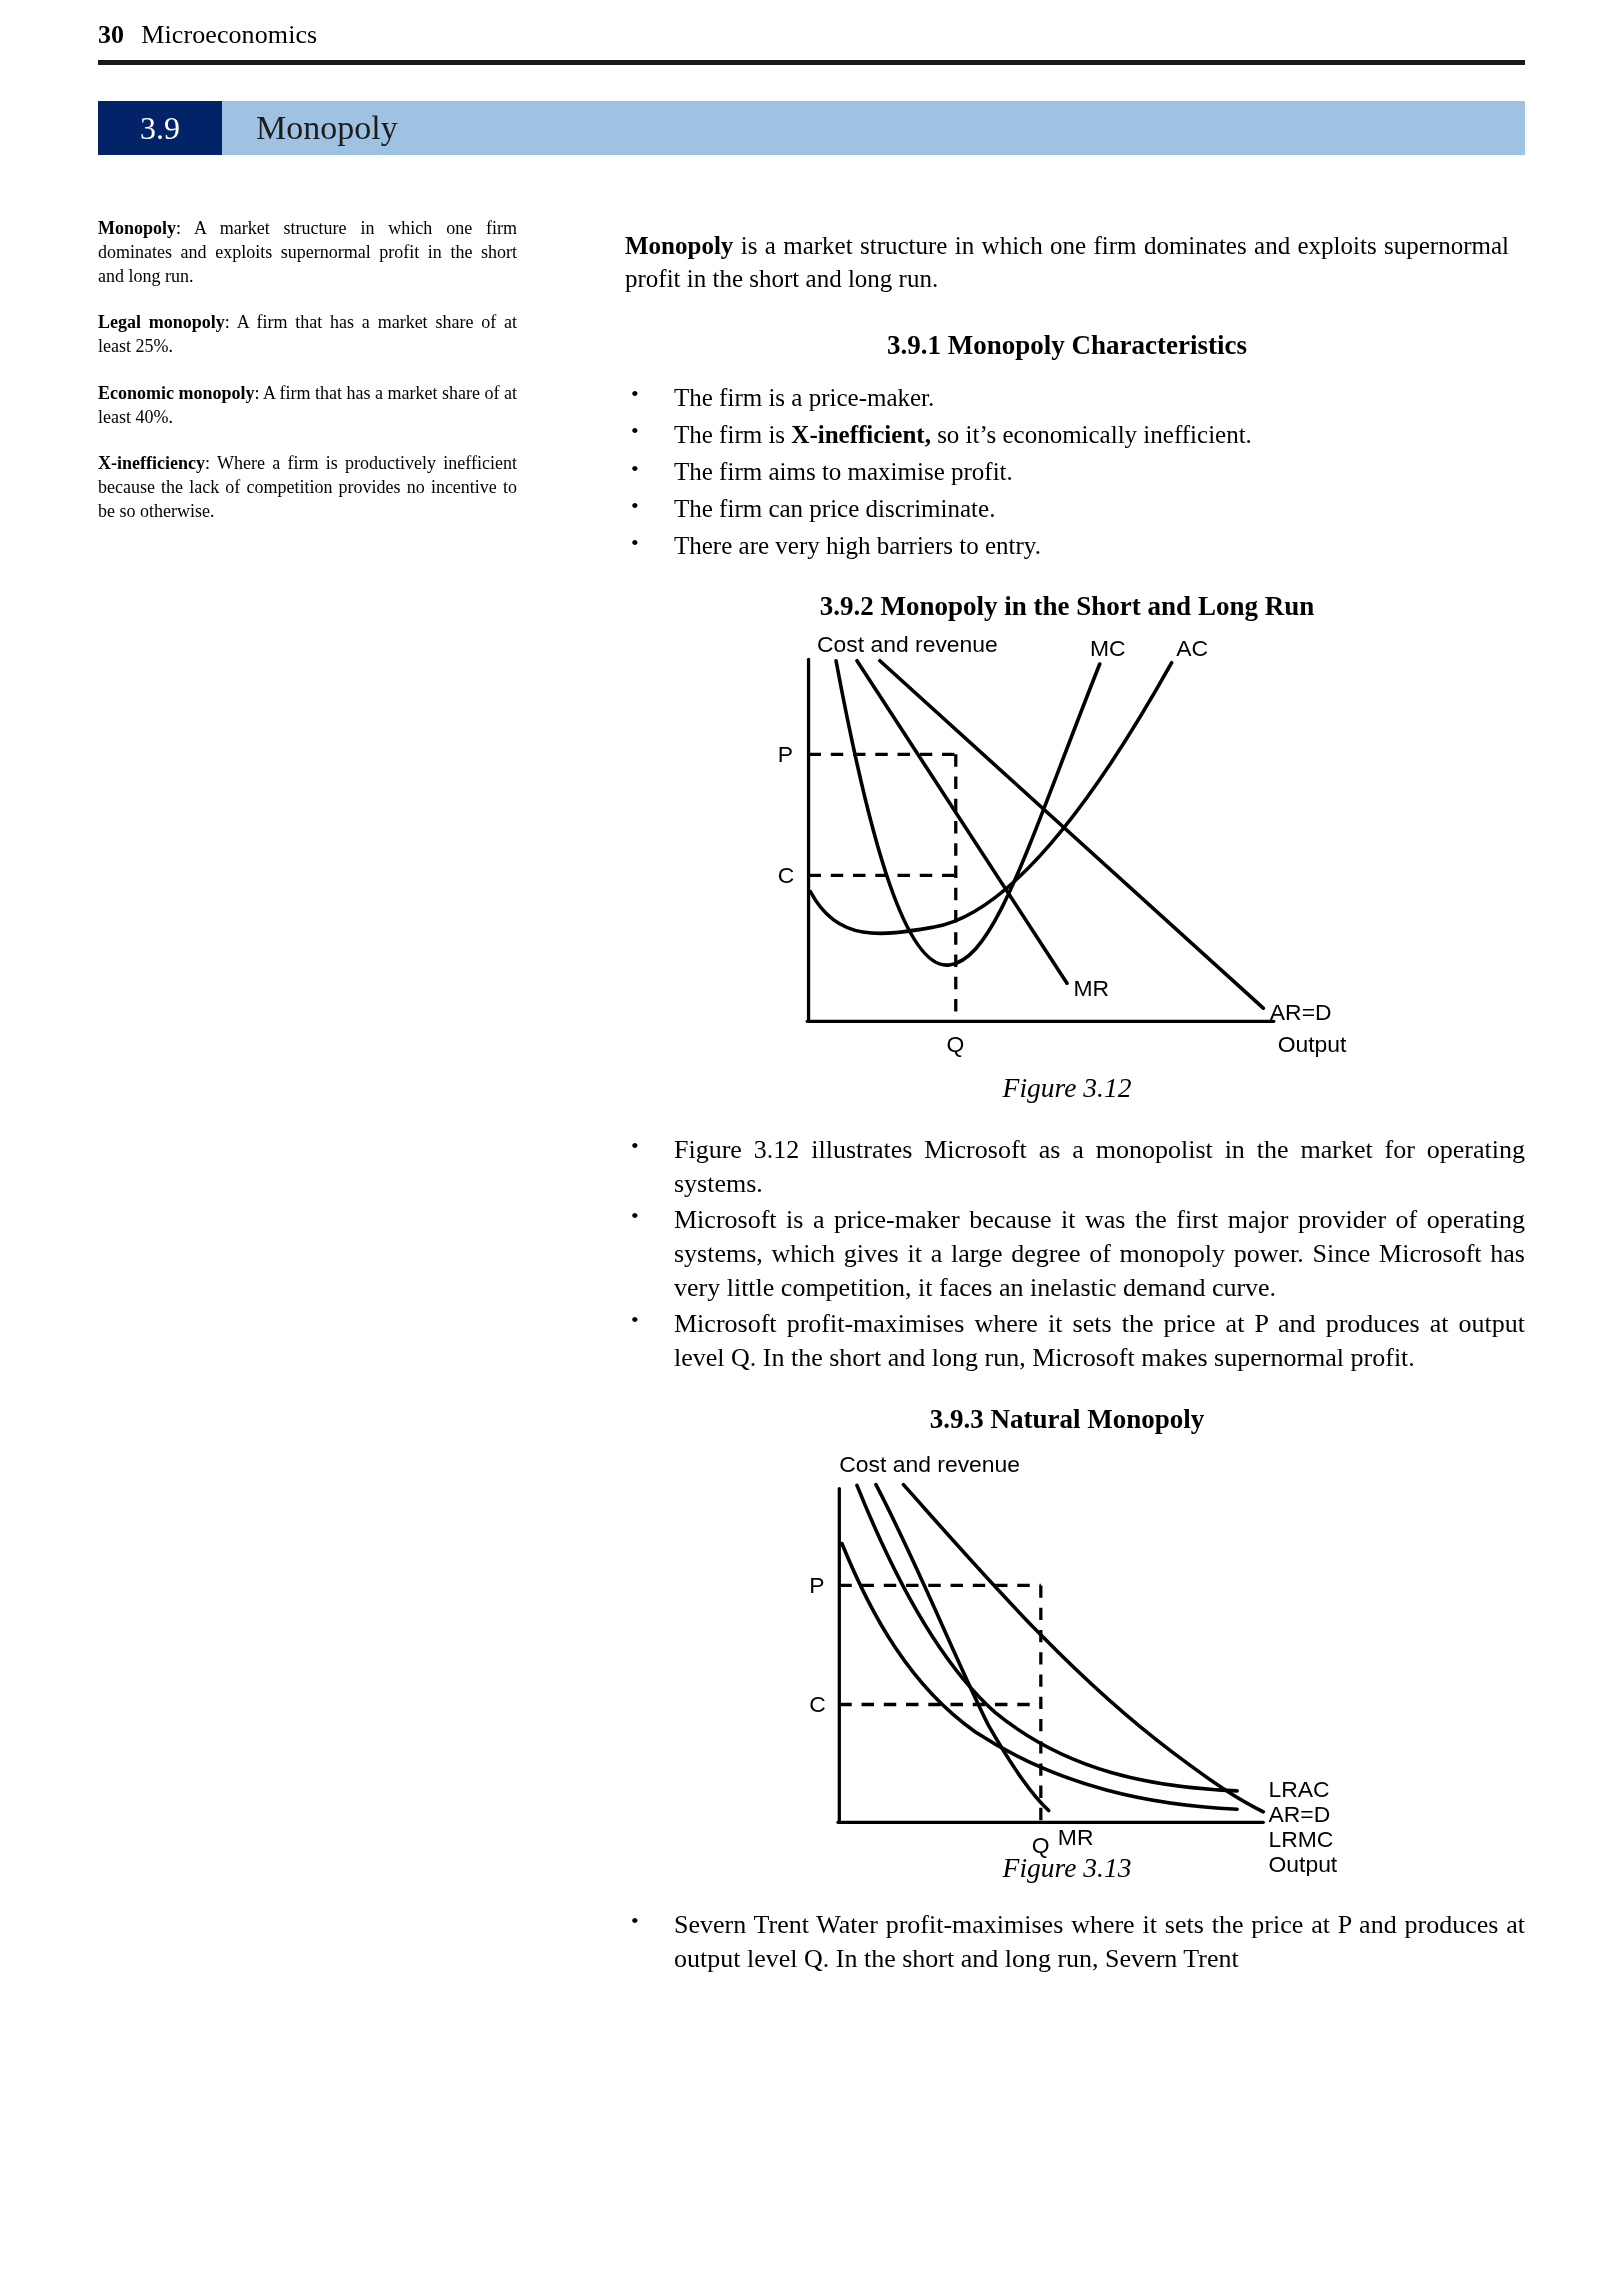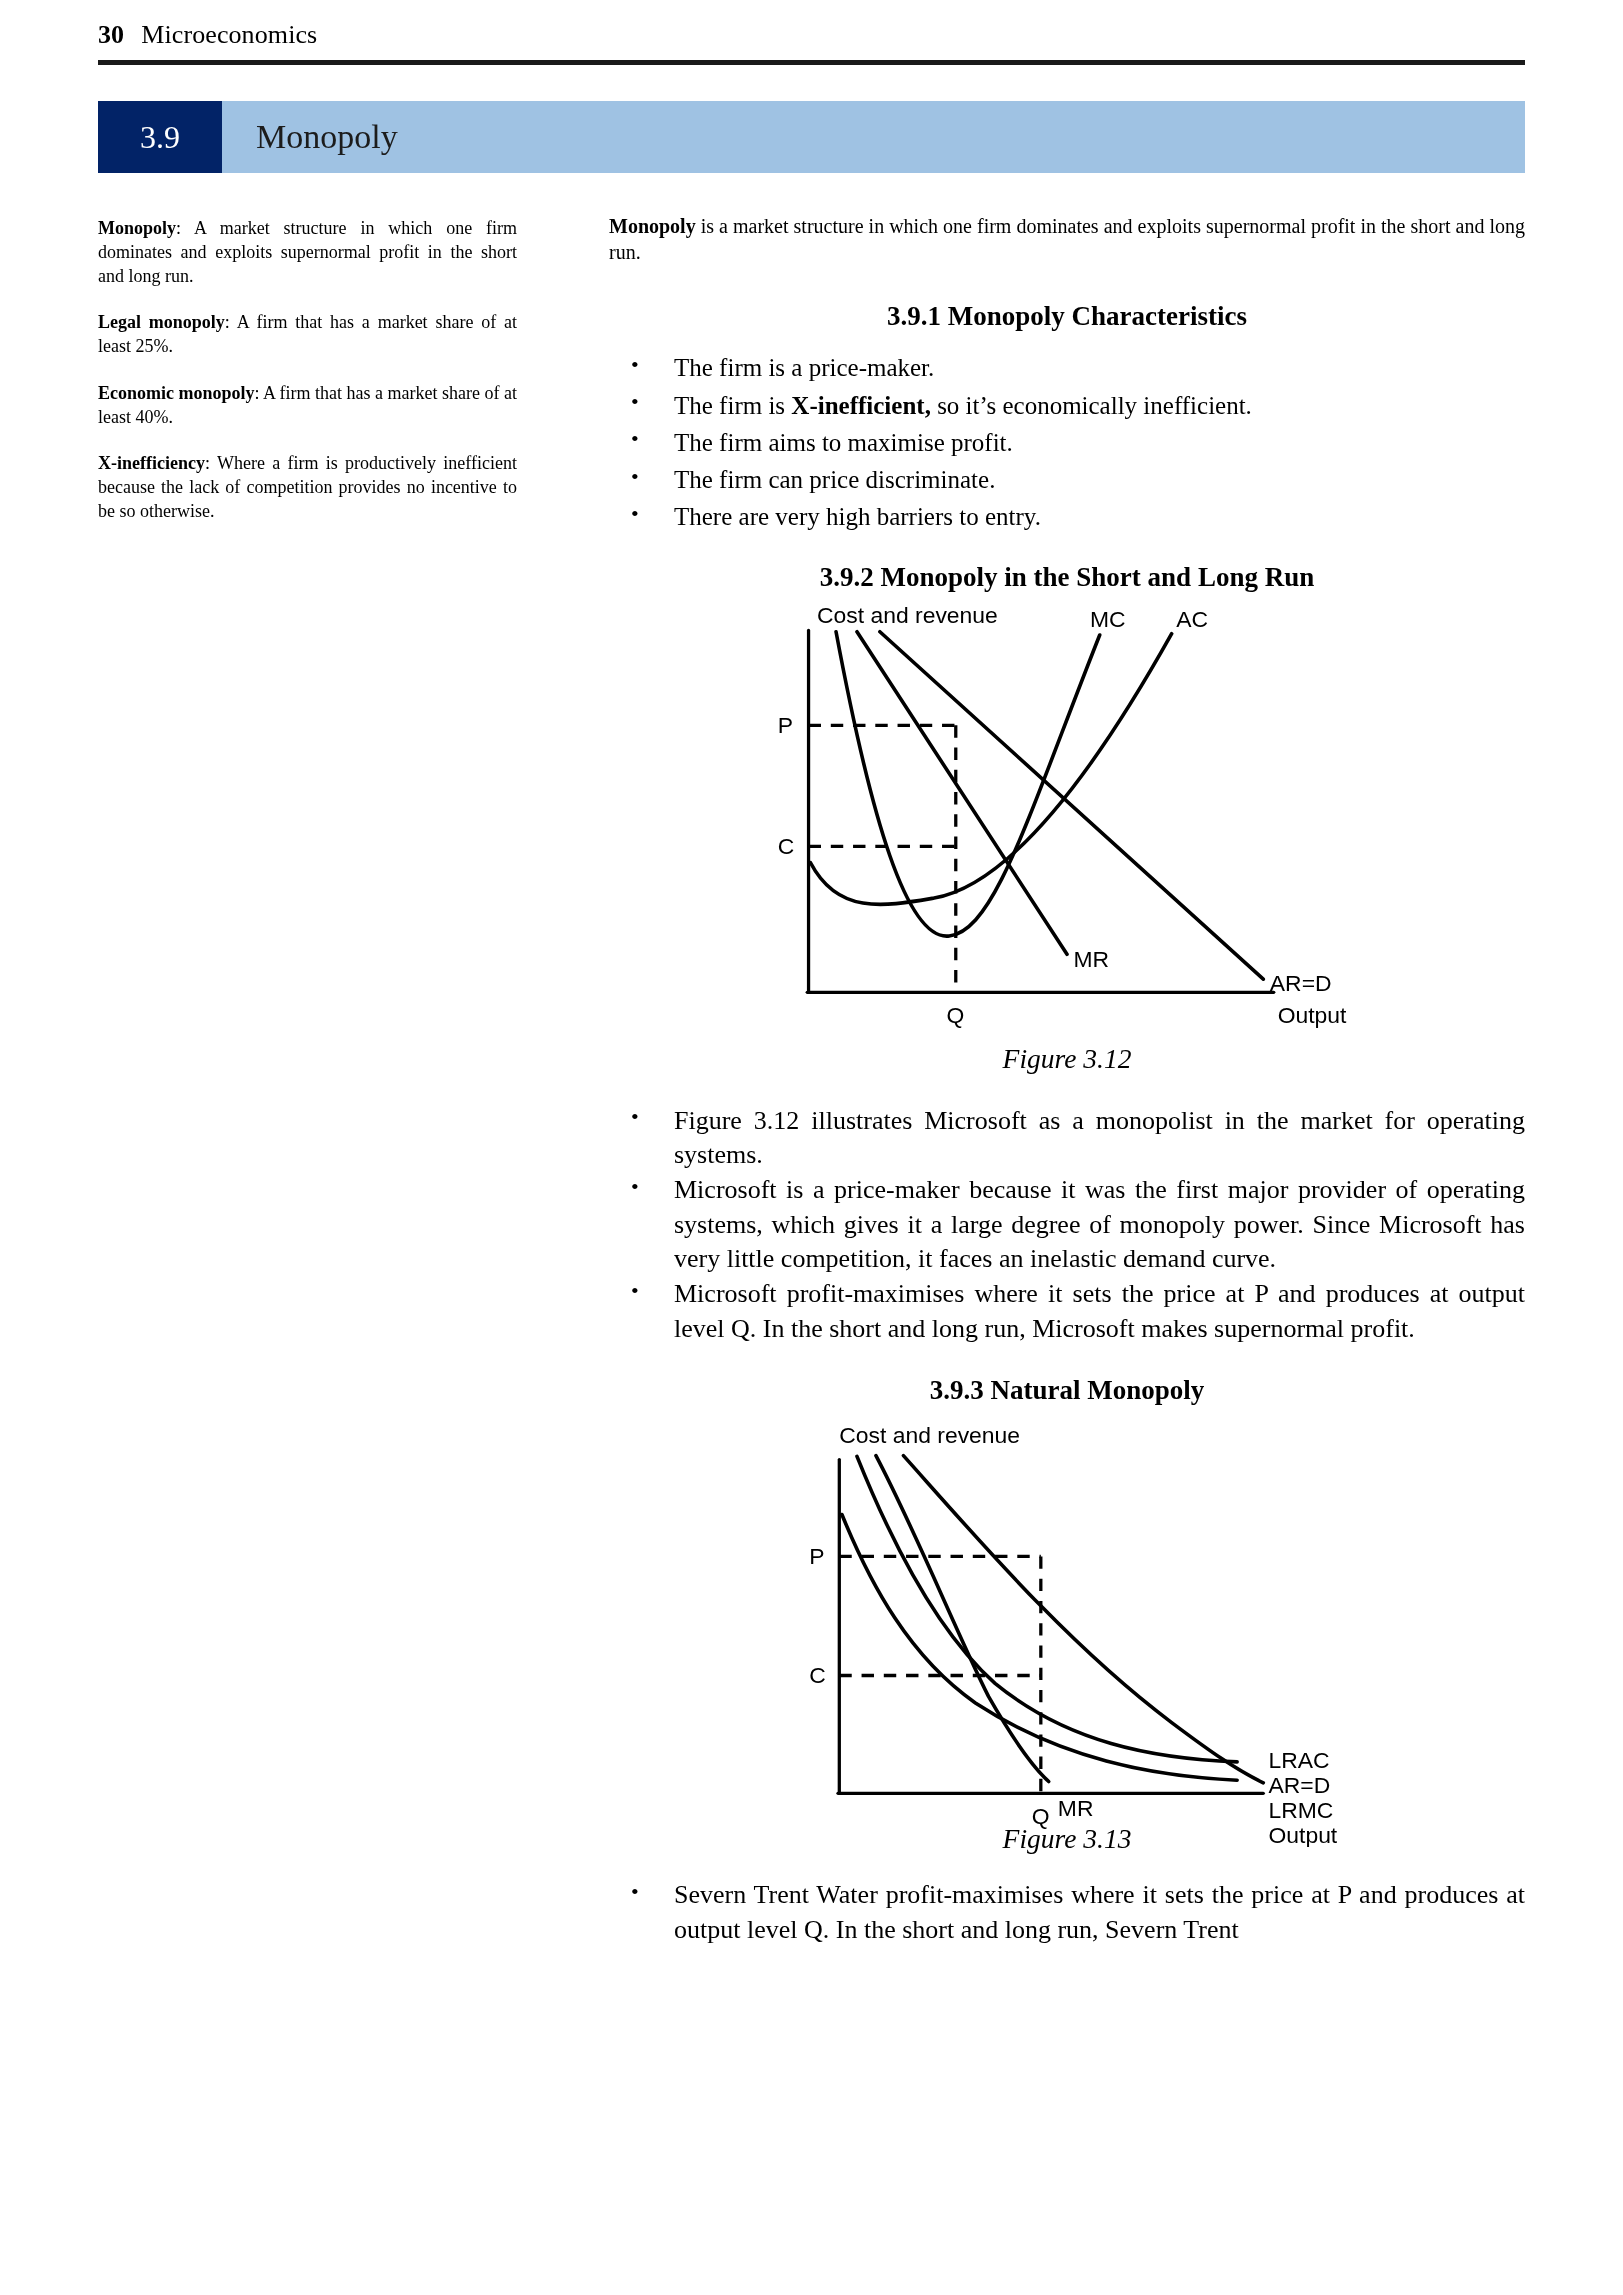--- a/index.html
+++ b/index.html
@@ -7,40 +7,40 @@
        font-family:"Liberation Serif","DejaVu Serif",serif;color:#000;
        -webkit-font-smoothing:antialiased;}
   .page{position:absolute;inset:0;}
 
   
   .runhead{position:absolute;left:98px;top:20px;font-size:26px;letter-spacing:0.1px;}
   .runhead .pg{font-weight:700;margin-right:17px;}
   .headrule{position:absolute;left:98px;top:60px;width:1427px;height:4.6px;background:#1a1a1a;}
 
   
-  .banner{position:absolute;left:98px;top:101px;width:1427px;height:72px;
+  .banner{position:absolute;left:98px;top:101px;width:1427px;height:54px;
           background:#9fc2e3;display:flex;align-items:stretch;}
   .banner .num{width:124px;background:#022367;color:#fff;display:flex;
                align-items:center;justify-content:center;font-size:32px;
                font-family:"Liberation Serif","DejaVu Serif",serif;}
   .banner .ttl{display:flex;align-items:center;padding-left:34px;font-size:34px;color:#1c1c1c;}
 
   
   .sidebar{position:absolute;left:98px;top:216px;width:419px;
            font-size:18px;line-height:1.34;text-align:justify;}
   .sidebar p{margin:0 0 22px 0;}
   .sidebar b{font-weight:700;}
 
   .sidebar2{position:absolute;left:98px;top:2034px;width:419px;
             font-size:18px;line-height:1.34;text-align:justify;}
   .sidebar2 p{margin:0;}
   .sidebar2 b{font-weight:700;}
 
   .main{position:absolute;left:609px;top:213px;width:916px;}
-  .lede{font-size:20px;line-height:1.32;text-align:justify;margin:0;}
+  .lede{font-size:25px;line-height:1.32;text-align:justify;margin:16px;}
   .lede b{font-weight:700;}
 
   h3.sub{font-size:27px;font-weight:700;text-align:center;margin:35px 0 0 0;}
 
   ul.b{list-style:none;margin:19.6px 0 0 0;padding:0;}
   ul.b li{position:relative;padding-left:65px;font-size:25px;line-height:1.33;
           margin-bottom:3.9px;text-align:left;}
   ul.b li:before{content:"\2022";position:absolute;left:22px;top:-1.3px;font-size:22px;}
   ul.b li b{font-weight:700;}
 

